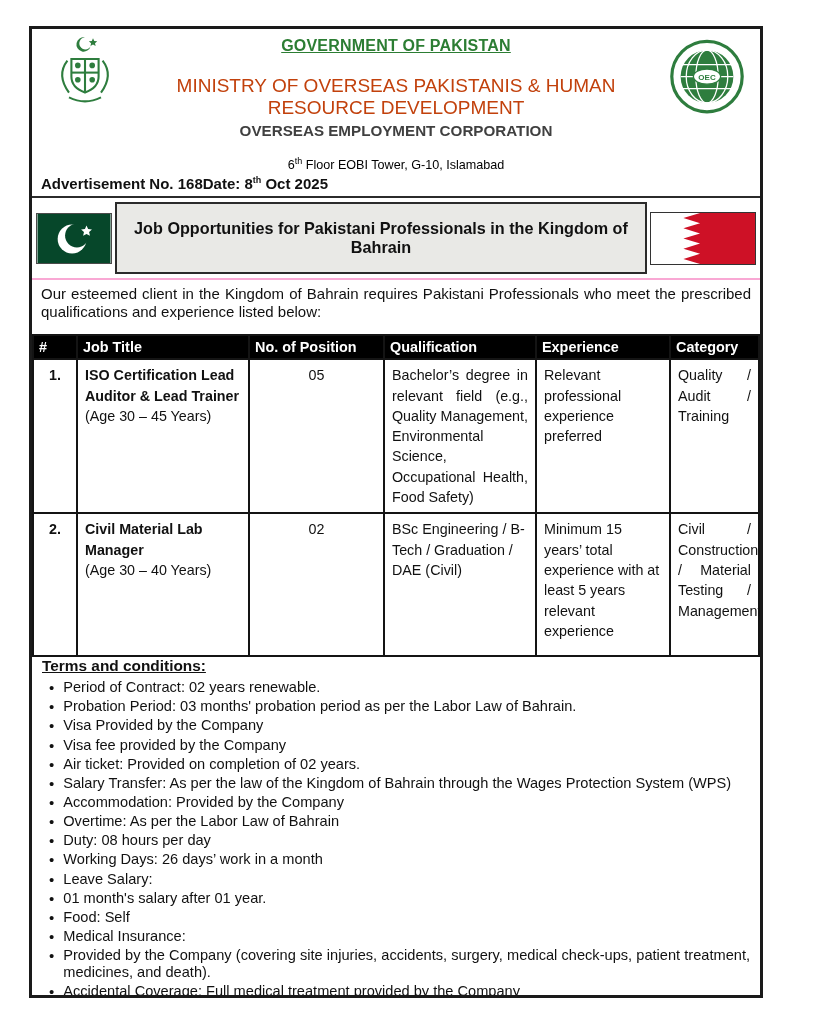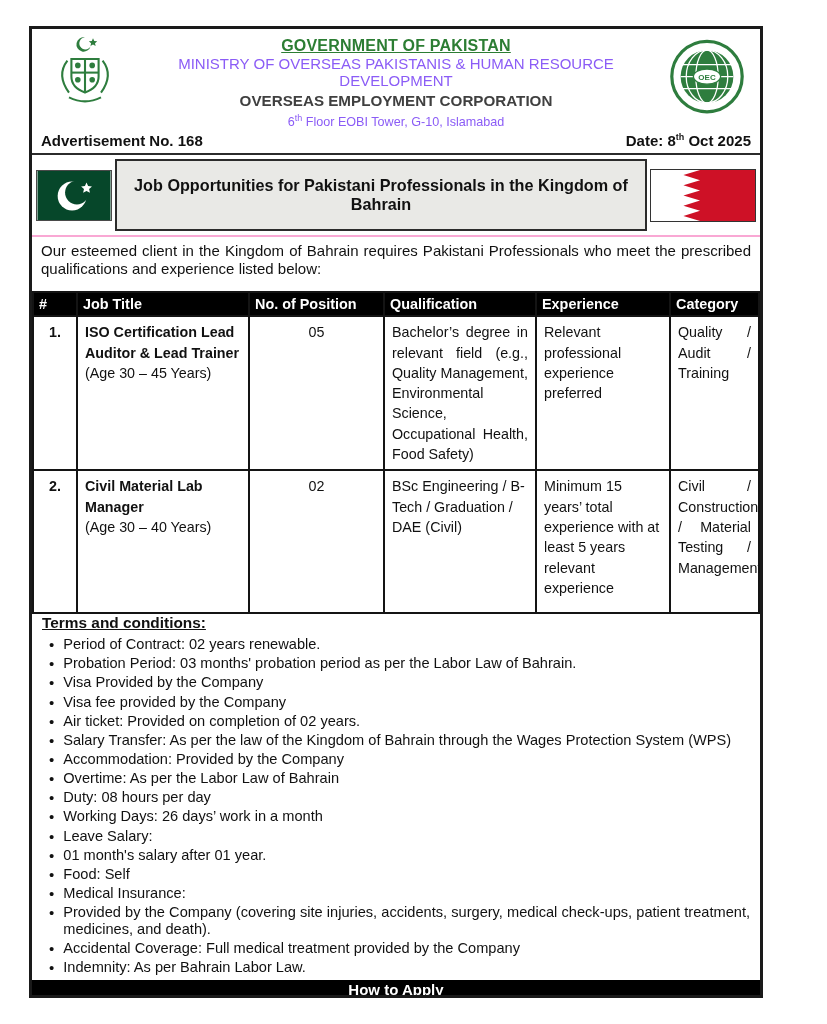--- a/index.html
+++ b/index.html
@@ -20,27 +20,27 @@
     overflow: hidden;
     background: #fff;
   }
 
   
   .header { display: flex; align-items: flex-start; padding: 5px 10px 0 10px; }
   .emblem-box { width: 86px; display: flex; justify-content: center; }
   .logo-box { width: 86px; display: flex; justify-content: center; }
   .header-center { flex: 1; text-align: center; padding-top: 3px; }
   .gov-line { color: #2c7d33; font-weight: bold; font-size: 16px; text-decoration: underline; letter-spacing: .2px; }
-  .ministry-line { color: #8b5cf6; font-size: 15px; margin-top: 0; }
+  .ministry-line { color: #c2410c; font-size: 19px; margin-top: 20px; }
   .corp-line { color: #404040; font-weight: bold; font-size: 15.2px; margin-top: 3px; }
-  .addr-line { color: #8b5cf6; font-size: 12.6px; margin-top: 4px; }
+  .addr-line { color: #000000; font-size: 12.6px; margin-top: 17px; }
   sup { font-size: 9px; }
 
   .adv-row {
-    display: flex; justify-content: space-between;
+    display: flex; justify-content: flex-start;
     font-weight: bold; font-size: 15px;
     padding: 3px 9px 4px 9px;
   }
 
   
   .banner {
     border-top: 2px solid #2b2b2b;
     border-bottom: 2px solid #f9a8d4;
     display: flex; align-items: center;
     padding: 4px 4px;

